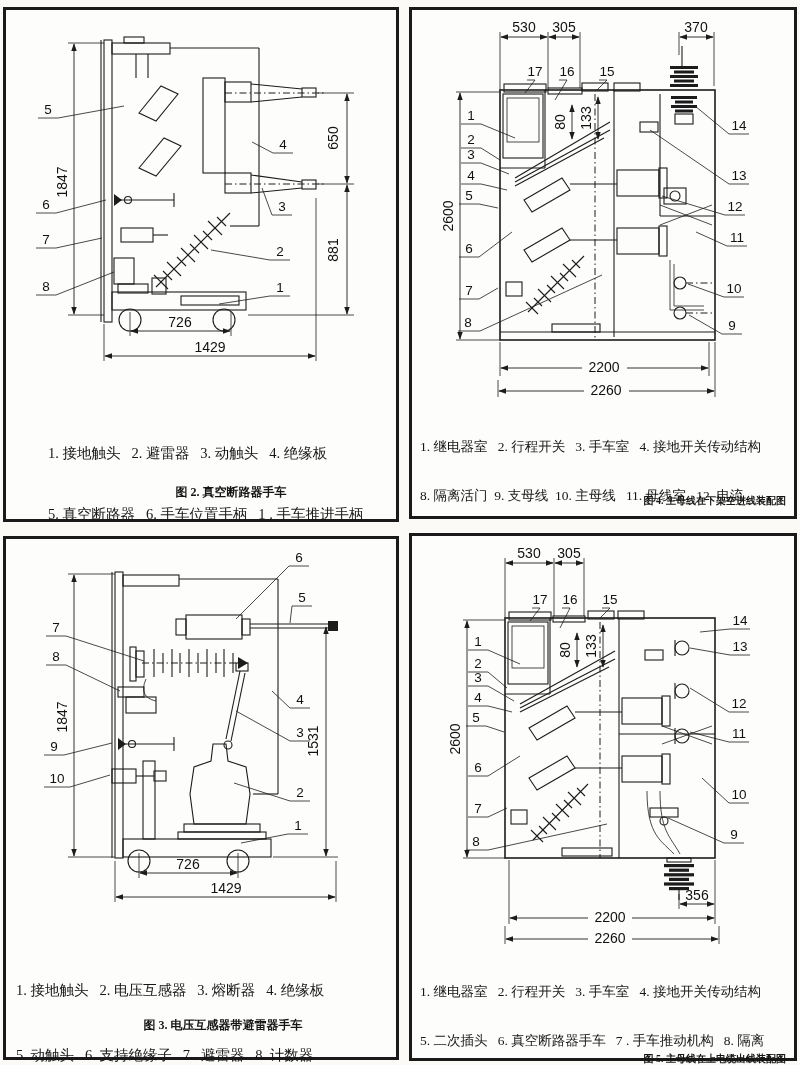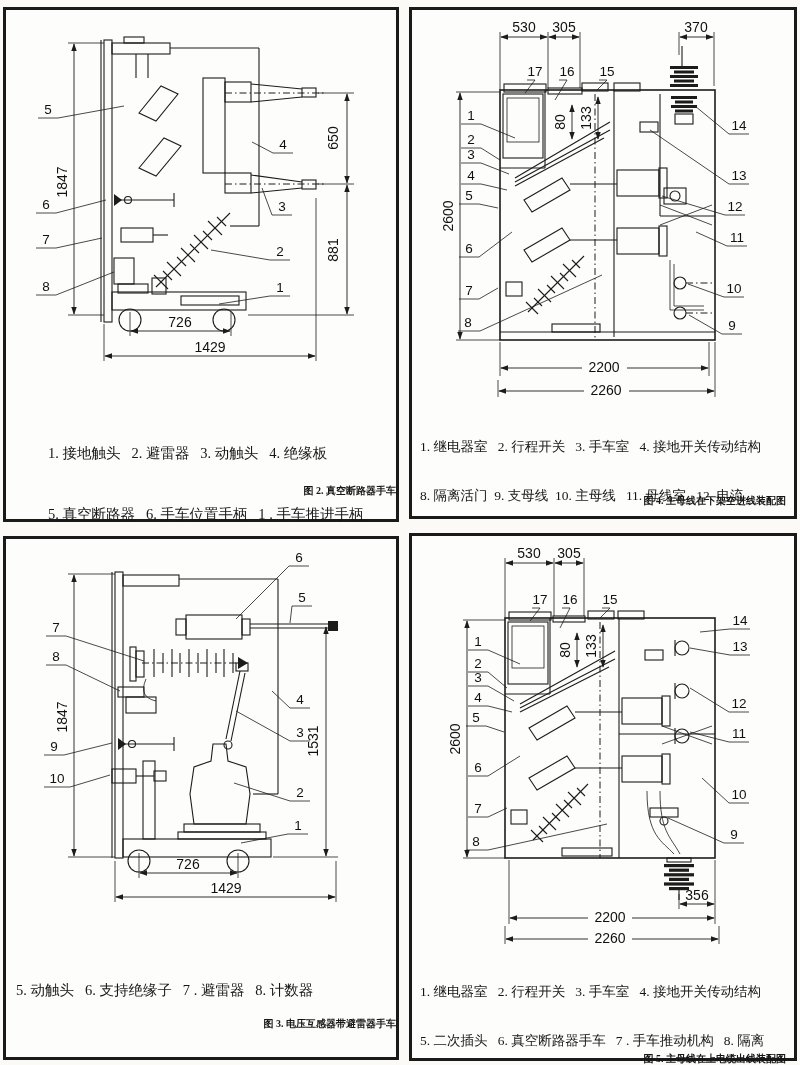--- a/index.html
+++ b/index.html
@@ -17,21 +17,21 @@
   .ct{font-size:13.5px;}
   .legend{position:absolute;white-space:pre-wrap;}
   .leg-line{white-space:pre-wrap;}
   .caption{position:absolute;font-weight:bold;}
   .fig2 .legend,.fig3 .legend{left:10px;font-size:14.5px;}
   .fig4 .legend,.fig5 .legend{left:8px;right:6px;font-size:13.5px;}
   .fig2 .leg-line{line-height:27px;margin-left:32px;}
   .fig3 .leg-line{line-height:31px;}
   .fig4 .leg-line{line-height:17px;}
   .fig5 .leg-line{line-height:16.5px;}
-  .fig2 .caption,.fig3 .caption{left:0;right:0;text-align:right;font-size:10px;}
+  .fig2 .caption,.fig3 .caption{left:0;right:0;text-align:center;font-size:12px;}
   .fig4 .caption,.fig5 .caption{right:8px;font-size:10px;margin-left:20px;}
 </style>
 </head>
 <body>
 
 <svg width="0" height="0" style="position:absolute">
   <defs>
     <marker id="ar" viewBox="0 0 10 10" refX="9" refY="5" markerWidth="9" markerHeight="9" orient="auto-start-reverse">
       <path d="M0,1.5 L10,5 L0,8.5 z" fill="#1c1c1c"></path>
     </marker>
@@ -473,20 +473,21 @@
         <text class="ct" text-anchor="middle" x="294" y="165">4</text>
       <polyline class="thn" points="304,202 284,202 230,172"></polyline>
         <text class="ct" text-anchor="middle" x="294" y="198">3</text>
       <polyline class="thn" points="304,262 284,262 228,244"></polyline>
         <text class="ct" text-anchor="middle" x="294" y="258">2</text>
       <polyline class="thn" points="302,295 282,295 235,304"></polyline>
         <text class="ct" text-anchor="middle" x="292" y="291">1</text>
     </g>
   </svg>
   <div class="legend" style="top:402px">
+    <div class="leg-line">1. 接地触头   2. 电压互感器   3. 熔断器   4. 绝缘板</div>
     <div class="leg-line">5. 动触头   6. 支持绝缘子   7 . 避雷器   8. 计数器</div>
     
   </div>
   <div class="caption" style="top:478px;padding-left:44px">图 3. 电压互感器带避雷器手车</div>
 </section>
 
 <section class="panel fig5" style="left:409px;top:533px;width:388px;height:528px">
   <svg class="drawing" width="382" height="412" viewBox="0 0 382 412">
 
     <g>

